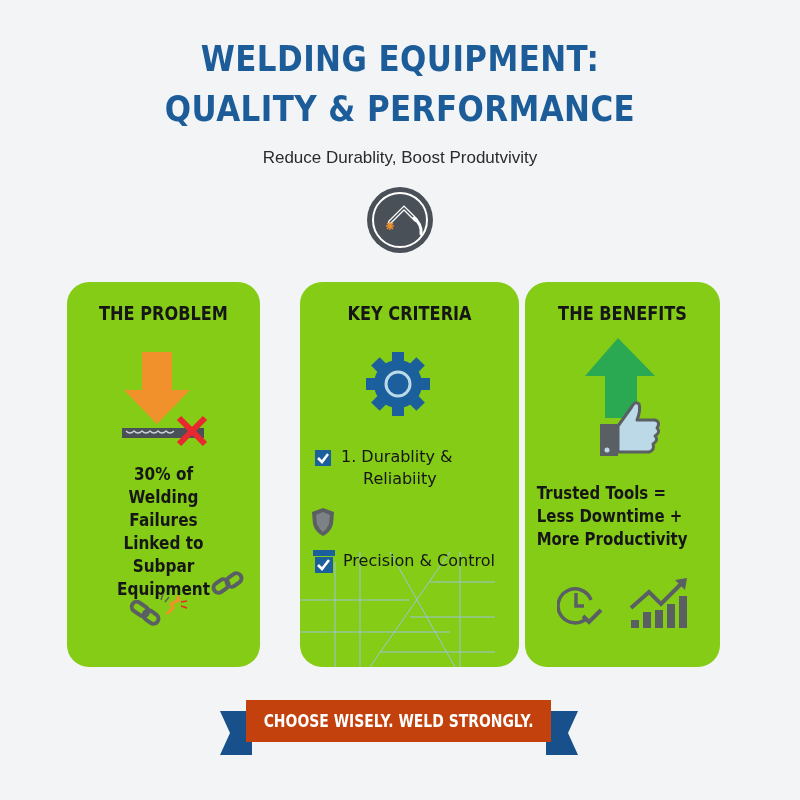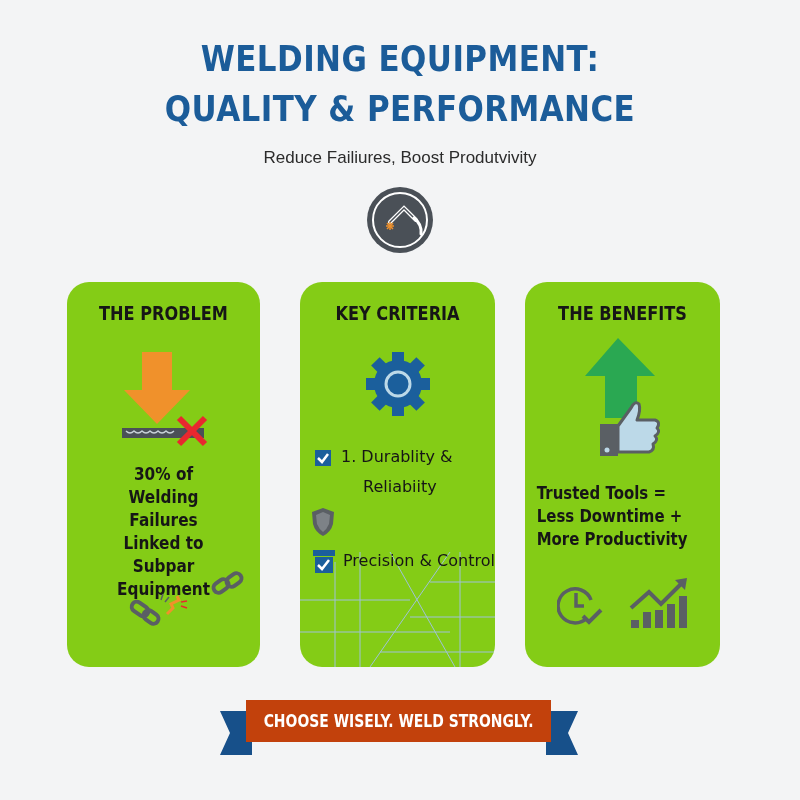--- a/index.html
+++ b/index.html
@@ -4,38 +4,38 @@
 <style>
   html,body{margin:0;padding:0;}
   body{width:800px;height:800px;background:#f3f4f5;font-family:"Liberation Sans","DejaVu Sans",sans-serif;position:relative;overflow:hidden;}
   .title{position:absolute;left:0;width:800px;text-align:center;color:#1b5c99;font-weight:bold;font-size:36px;letter-spacing:0.5px;font-family:"DejaVu Sans",sans-serif;transform:scaleX(0.86);}
   .t1{top:38px;}
   .t2{top:88px;}
   .subtitle{position:absolute;top:148px;left:0;width:800px;text-align:center;font-size:17px;color:#2b2b2b;}
   .hero-icon{position:absolute;left:366px;top:186px;width:68px;height:68px;}
   .card{position:absolute;top:282px;height:385px;background:#84cc16;border-radius:22px;overflow:hidden;}
   .c1{left:67px;width:193px;}
-  .c2{left:300px;width:195px;}
+  .c2{left:300px;width:195px;padding-left:24px;}
   .c3{left:525px;width:195px;}
   .card-title{position:absolute;top:20px;left:0;width:100%;text-align:center;font-weight:bold;font-size:19px;color:#161616;font-family:"DejaVu Sans",sans-serif;transform:scaleX(0.85);}
   .stat{position:absolute;left:0;width:100%;top:180px;text-align:center;font-weight:bold;font-size:18px;line-height:23px;color:#161616;font-family:"DejaVu Sans",sans-serif;}
   .stat span{display:block;transform:scaleX(0.85);}
   .crit{position:absolute;font-weight:normal;font-size:16px;color:#161616;font-family:"DejaVu Sans",sans-serif;line-height:22px;}
   .benefit{position:absolute;left:0;width:100%;top:200px;text-align:left;font-weight:bold;font-size:17px;line-height:23px;color:#161616;font-family:"DejaVu Sans",sans-serif;}
   .benefit span{display:block;transform:scaleX(0.88);}
   .banner{position:absolute;left:246px;top:700px;width:305px;height:42px;background:#c2410c;display:flex;align-items:center;justify-content:center;}
   .banner-text{color:#fff;font-weight:bold;font-size:17px;font-family:"DejaVu Sans",sans-serif;transform:scaleX(0.82);white-space:nowrap;}
   svg{display:block;}
 </style>
 </head>
 <body>
 
 <div class="title t1">WELDING EQUIPMENT:</div>
 <div class="title t2">QUALITY &amp; PERFORMANCE</div>
-<div class="subtitle">Reduce Failiures, Boost Produtvivity</div>
+<div class="subtitle">Reduce Durablity, Boost Produtvivity</div>
 
 <div class="hero-icon">
   <svg width="68" height="68" viewBox="0 0 68 68">
     <circle cx="34" cy="34" r="33" fill="#4a5057"></circle>
     <circle cx="34" cy="34" r="27" fill="none" stroke="#fff" stroke-width="2"></circle>
     <path d="M24 36 L38 22 L42 26 L50 34" fill="none" stroke="#fff" stroke-width="4" stroke-linecap="round"></path>
     <path d="M24 36 L38 22 L42 26 L50 34" fill="none" stroke="#4a5057" stroke-width="1.5" stroke-linecap="round"></path>
     <path d="M48 32 Q56 38 55 48" fill="none" stroke="#fff" stroke-width="3" stroke-linecap="round"></path>
     <g stroke="#f0912b" stroke-width="1.5">
       <line x1="20" y1="40" x2="28" y2="40"></line>
@@ -121,21 +121,21 @@
       </g>
       <circle cx="34" cy="34" r="12" fill="none" stroke="#bcd9e8" stroke-width="3"></circle>
     </svg>
   </div>
   <div style="position:absolute;left:15px;top:164px;">
     <svg width="18" height="18" viewBox="0 0 18 18" style="position:absolute;left:0;top:4px;">
       <rect width="16" height="16" fill="#1b5f9c"></rect>
       <path d="M3 8 L7 12 L13 4" fill="none" stroke="#fff" stroke-width="2.5"></path>
     </svg>
     <div class="crit" style="left:26px;top:0;white-space:nowrap;">1. Durablity &amp;</div>
-    <div class="crit" style="left:48px;top:30px;white-space:nowrap;">Reliabiity</div>
+    <div class="crit" style="left:48px;top:22px;white-space:nowrap;">Reliabiity</div>
   </div>
   <div style="position:absolute;left:11px;top:225px;">
     <svg width="24" height="30" viewBox="0 0 24 30">
       <path d="M12 1 L23 5 L22 17 Q20 25 12 29 Q4 25 2 17 L1 5 Z" fill="#5a5f64"></path>
       <path d="M12 5 L19 8 L18 17 Q16 22 12 25 Q8 22 6 17 L5 8 Z" fill="#7d8287"></path>
     </svg>
   </div>
   <div style="position:absolute;left:15px;top:266px;">
     <svg width="22" height="24" viewBox="0 0 22 24" style="position:absolute;left:-2px;top:2px;">
       <rect x="0" y="0" width="22" height="6" fill="#1b5f9c"></rect>

